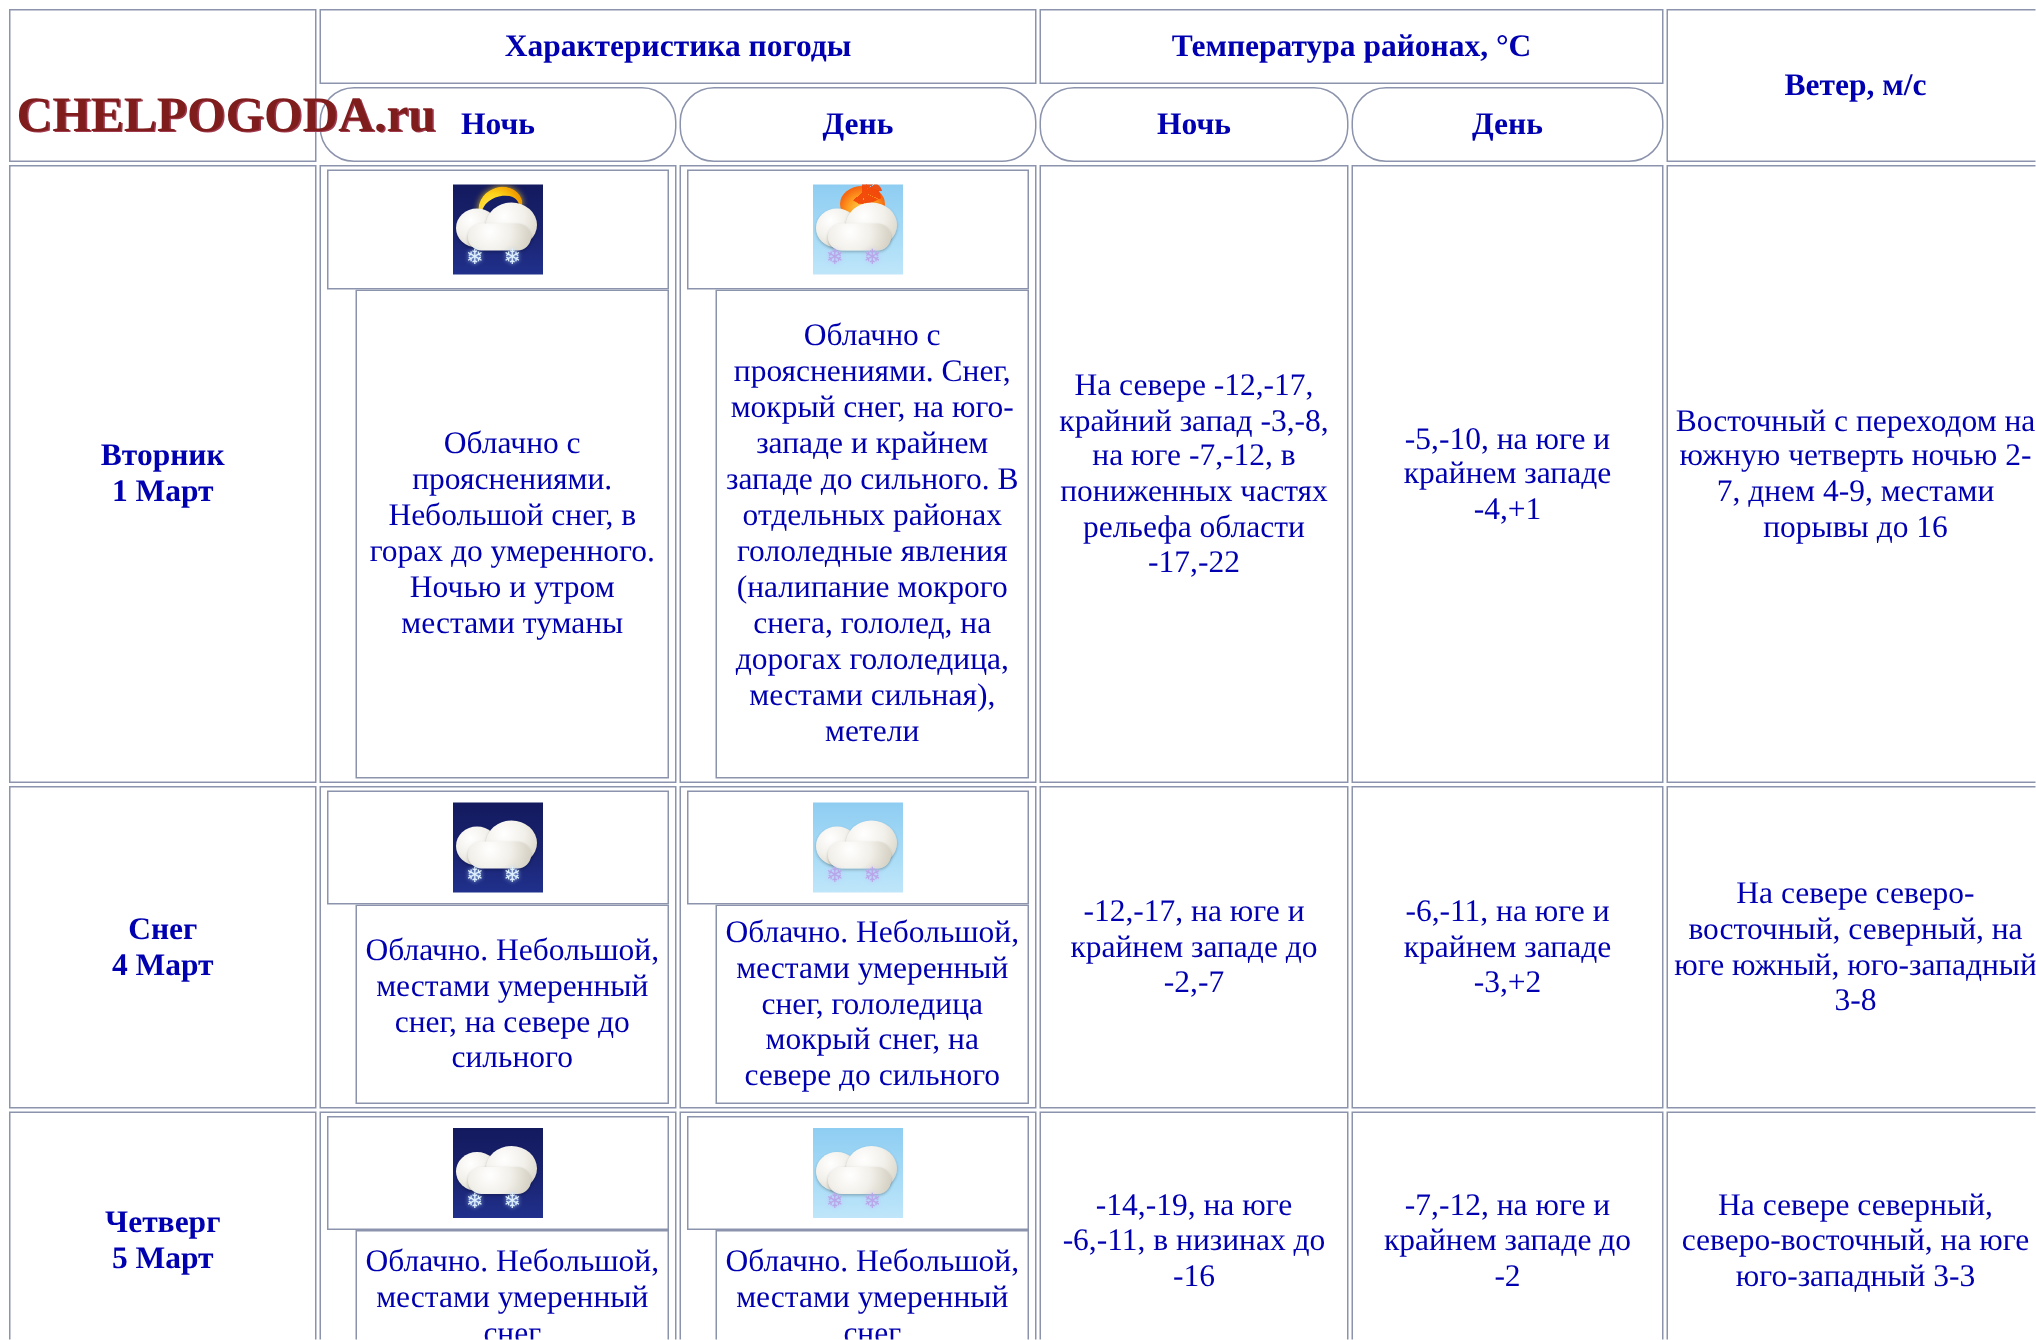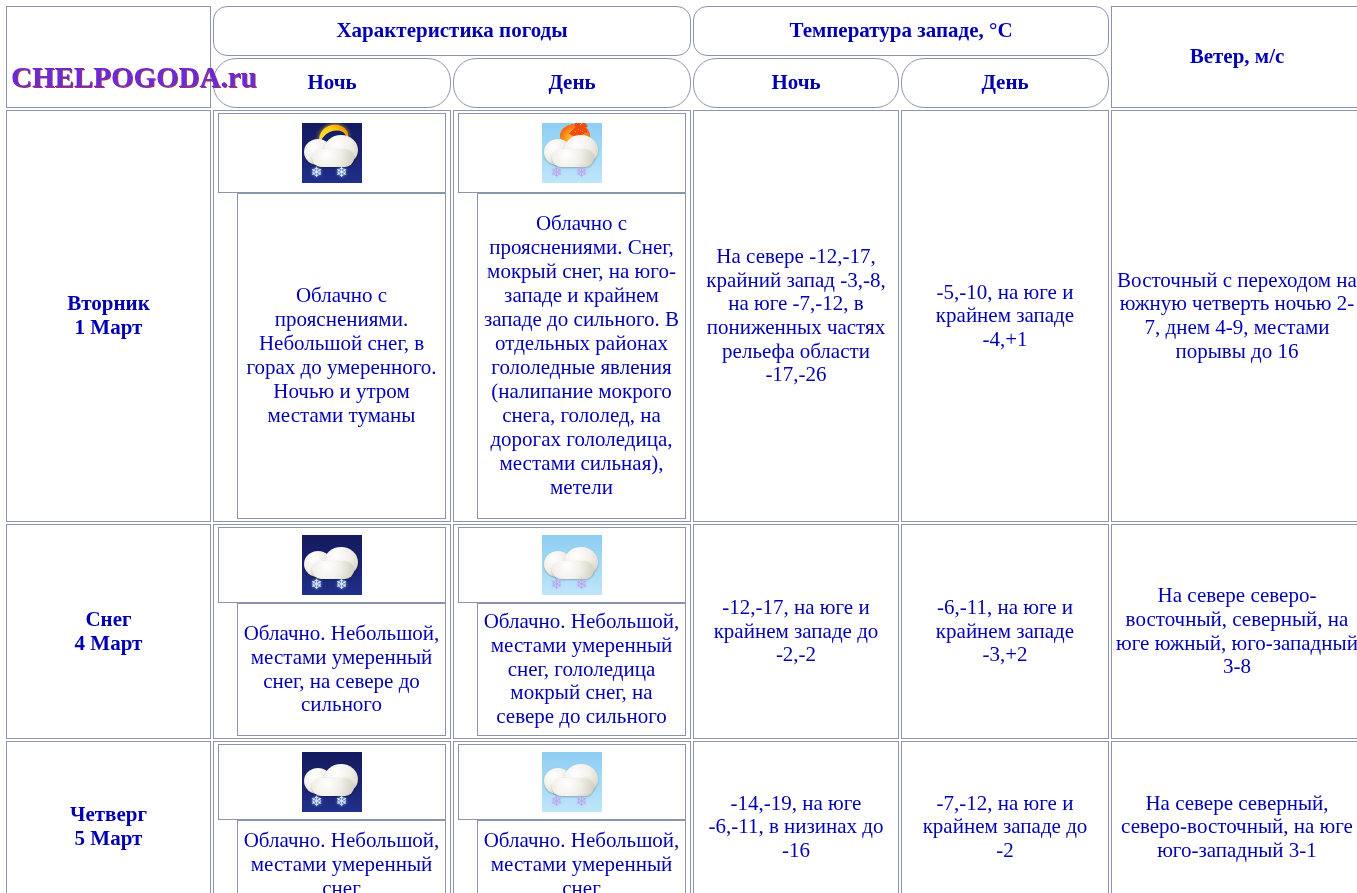--- a/index.html
+++ b/index.html
@@ -44,33 +44,32 @@
   }
 
   
   .logo-cell {
     width: 205px;
     vertical-align: middle;
   }
   .logo {
     font-family: "Liberation Serif", "DejaVu Serif", serif;
     font-weight: bold;
-    font-size: 29px;
-    color: #6d28d9;
+    font-size: 33px;
+    color: #7f1d1d;
     letter-spacing: 0px;
     text-shadow: 1px 1px 0 #a03a50;
     white-space: nowrap;
     margin-top: 40px;
   }
 
   .hdr-group {
     font-weight: bold;
     font-size: 23px;
     height: 44px;
-    border-radius: 14px;
   }
   .hdr-sub {
     font-weight: bold;
     font-size: 22px;
     height: 44px;
     border-radius: 23px;
   }
   .hdr-wind {
     font-weight: bold;
     font-size: 22px;
@@ -213,21 +212,21 @@
     <col style="width:208px">
     <col style="width:252px">
   </colgroup>
 
   <tbody>
         <tr>
     <td class="logo-cell" rowspan="2">
       <div class="logo">CHELPOGODA.ru</div>
     </td>
     <td class="hdr-group" colspan="2">Характеристика погоды</td>
-    <td class="hdr-group" colspan="2">Температура западе, °C</td>
+    <td class="hdr-group" colspan="2">Температура районах, °C</td>
     <td class="hdr-wind" rowspan="2">Ветер, м/с</td>
   </tr>
   <tr>
     <td class="hdr-sub">Ночь</td>
     <td class="hdr-sub">День</td>
     <td class="hdr-sub">Ночь</td>
     <td class="hdr-sub">День</td>
   </tr>
 
   <tr style="height:412px">
@@ -262,21 +261,21 @@
             <span class="cloud c3"></span>
             <span class="flake f1">❄</span>
             <span class="flake f2">❄</span>
           </span>
         </div>
         <div class="text-box">Облачно с прояснениями. Снег, мокрый снег, на юго-западе и крайнем западе до сильного. В отдельных районах гололедные явления (налипание мокрого снега, гололед, на дорогах гололедица, местами сильная), метели</div>
       </div>
     </td>
 
     <td class="temp-col">
-      <div class="inner">На севере -12,-17, крайний запад -3,-8, на юге -7,-12, в пониженных частях рельефа области -17,-26</div>
+      <div class="inner">На севере -12,-17, крайний запад -3,-8, на юге -7,-12, в пониженных частях рельефа области -17,-22</div>
     </td>
     <td class="temp-col">
       <div class="inner">-5,-10, на юге и крайнем западе -4,+1</div>
     </td>
     <td>
       <div>Восточный с переходом на южную четверть ночью 2-7, днем 4-9, местами порывы до 16</div>
     </td>
   </tr>
 
   <tr style="height:215px">
@@ -309,21 +308,21 @@
             <span class="cloud c3"></span>
             <span class="flake f1">❄</span>
             <span class="flake f2">❄</span>
           </span>
         </div>
         <div class="text-box tight">Облачно. Небольшой, местами умеренный снег, гололедица мокрый снег, на севере до сильного</div>
       </div>
     </td>
 
     <td class="temp-col">
-      <div class="inner">-12,-17, на юге и крайнем западе до -2,-2</div>
+      <div class="inner">-12,-17, на юге и крайнем западе до -2,-7</div>
     </td>
     <td class="temp-col">
       <div class="inner">-6,-11, на юге и крайнем западе -3,+2</div>
     </td>
     <td>
       <div>На севере северо-восточный, северный, на юге южный, юго-западный 3-8</div>
     </td>
   </tr>
 
   <tr style="height:172px">
@@ -362,19 +361,19 @@
       </div>
     </td>
 
     <td class="temp-col">
       <div class="inner">-14,-19, на юге -6,-11, в низинах до -16</div>
     </td>
     <td class="temp-col">
       <div class="inner">-7,-12, на юге и крайнем западе до -2</div>
     </td>
     <td>
-      <div>На севере северный, северо-восточный, на юге юго-западный 3-1</div>
+      <div>На севере северный, северо-восточный, на юге юго-западный 3-3</div>
     </td>
   </tr>
 
 </tbody>
     </table>
 </div>
 
 </body></html>

